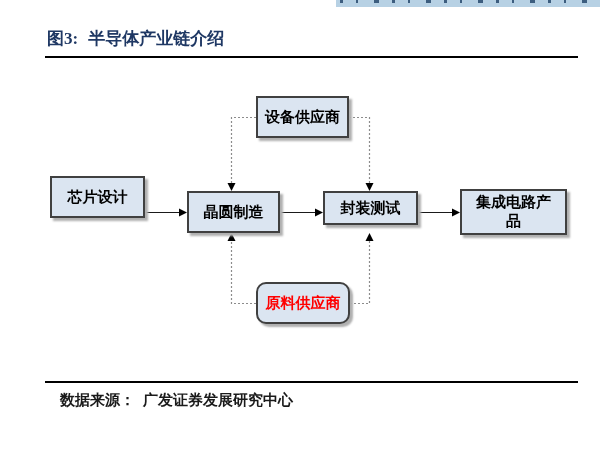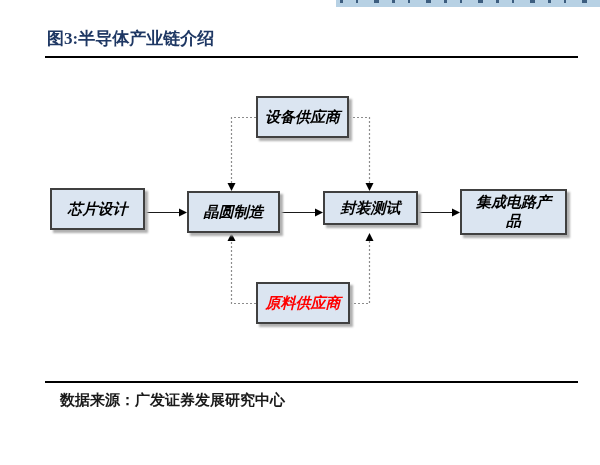--- a/index.html
+++ b/index.html
@@ -41,21 +41,21 @@
   .fig-title {
     position: absolute;
     left: 47px;
     top: 27px;
     color: #1f3864;
     font-family: "Liberation Serif", serif;
     font-weight: bold;
     font-size: 17px;
     white-space: nowrap;
   }
-  .fig-title .fig-label { }
+  .fig-title .fig-label { margin-right: 10px; }
 
   .rule {
     position: absolute;
     left: 45px;
     width: 533px;
     height: 2px;
     background: #000000;
   }
   .rule.title-rule  { top: 56px; }
   .rule.footer-rule { top: 381px; }
@@ -76,48 +76,47 @@
   .node {
     position: absolute;
     display: flex;
     align-items: center;
     justify-content: center;
     background: #dbe5f1;
     border: 2px solid #404040;
     box-shadow: 3px 3px 2px #b0b0b0;
     box-sizing: border-box;
     text-align: center;
-    font-style: italic;
   }
   .node-label {
     font-weight: bold;
     font-size: 15px;
     color: #000000;
     line-height: 1.25;
   }
-  .node-chip       { left: 50px;  top: 188px; width: 95px;  height: 42px; }
+  .node-chip       { left: 50px;  top: 176px; width: 95px;  height: 42px; }
   .node-wafer      { left: 187px; top: 191px; width: 93px;  height: 42px; text-align: center; }
   .node-packaging  { left: 323px; top: 191px; width: 95px;  height: 34px; }
   .node-ic         { left: 460px; top: 189px; width: 107px; height: 46px; padding: 12px 11px; }
   .node-equipment  { left: 256px; top: 96px;  width: 93px;  height: 42px; }
-  .node-material   { left: 256px; top: 282px; width: 94px;  height: 42px; }
+  .node-material   { left: 256px; top: 282px; width: 94px;  height: 42px; border-radius: 10px; }
   .node-material .node-label { color: #ff0000; }
 
   
   .source-line {
     position: absolute;
     left: 60px;
     top: 391px;
     font-family: "Liberation Serif", serif;
     font-weight: bold;
     font-size: 15px;
     color: #1a1a1a;
     white-space: nowrap;
   }
-  .source-line .source-label { }
+  .source-line .source-label { margin-right: 8px; }
 </style>
 </head>
 <body>
 
 <div class="clipped-bar">
   <div class="glyph-bottoms"></div>
 </div>
 
 <div class="fig-title">
   <span class="fig-label">图3:</span><span>半导体产业链介绍</span>

